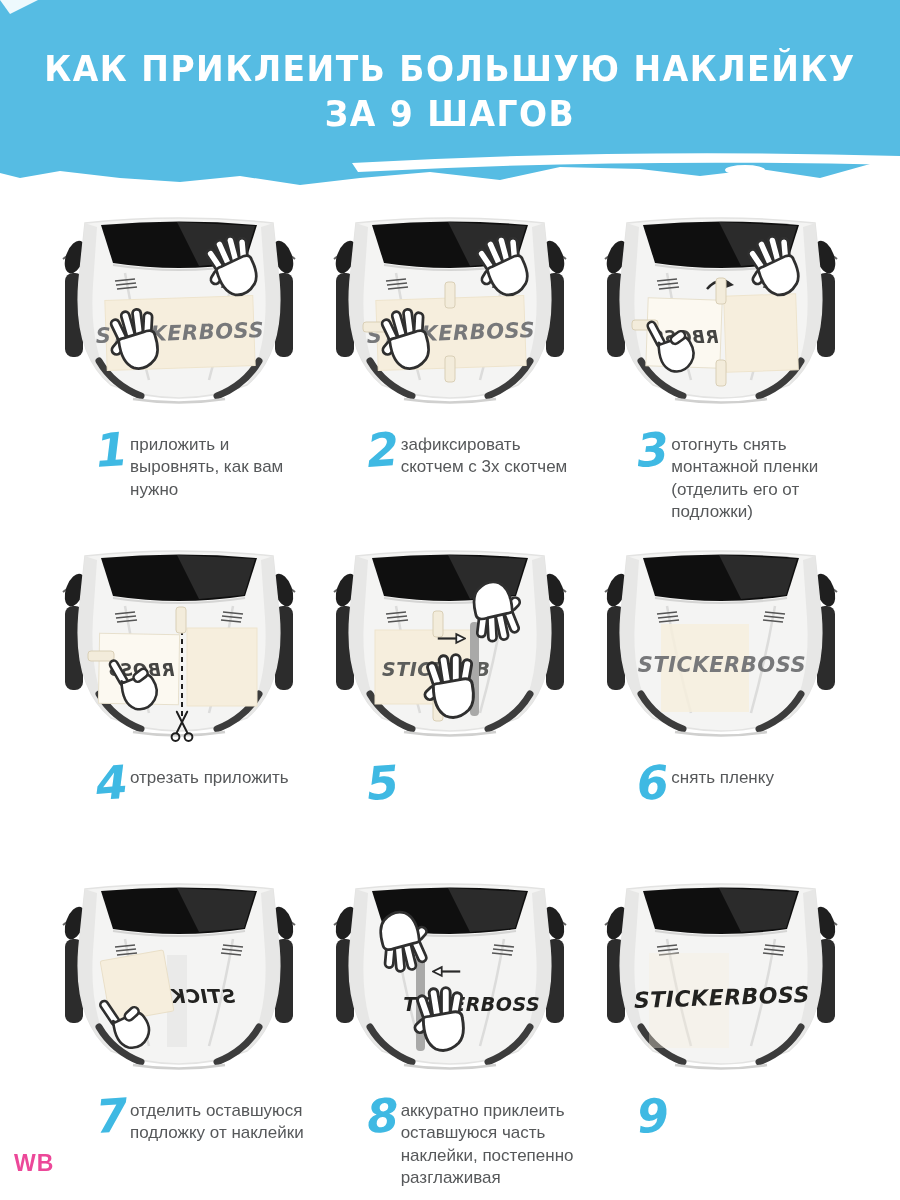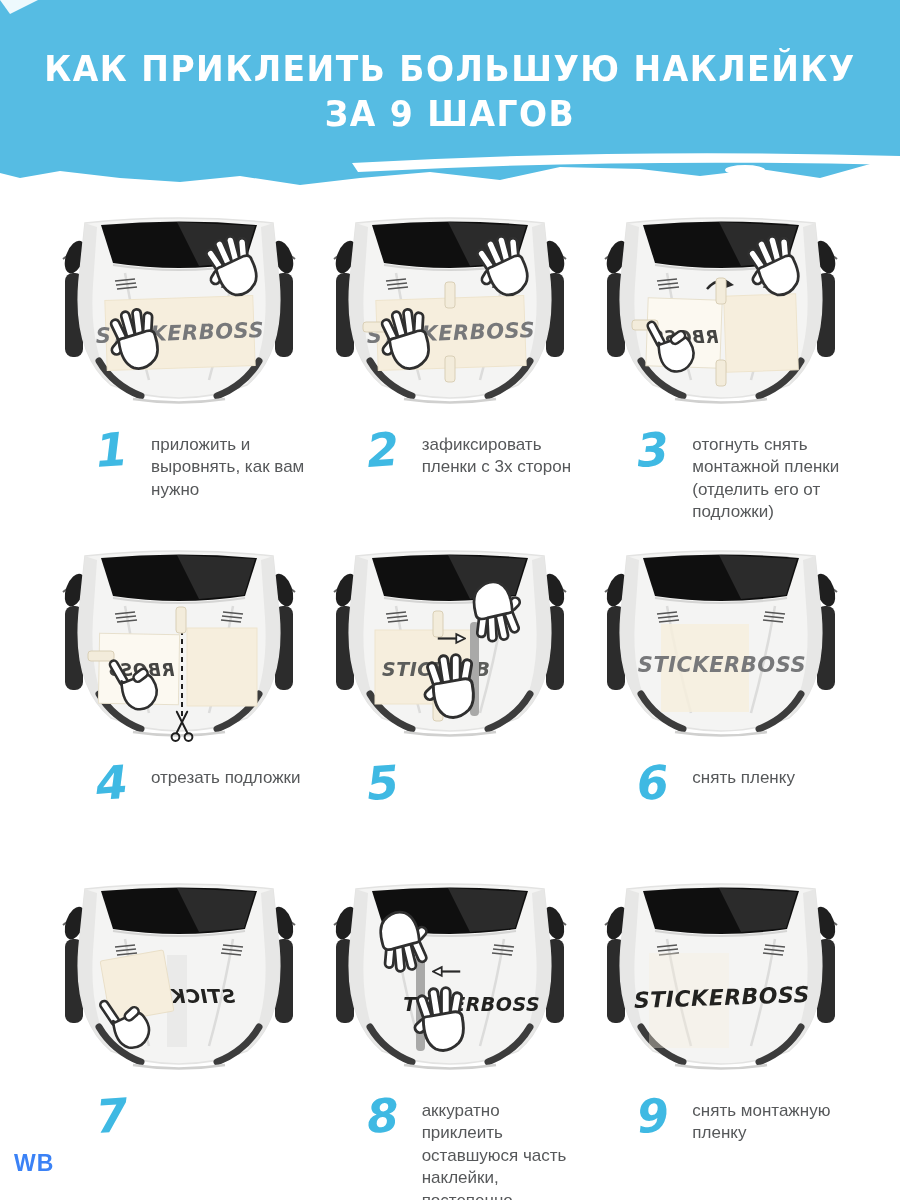--- a/index.html
+++ b/index.html
@@ -24,31 +24,31 @@
   }
   .cell { height:333px; }
   .car { display:block; width:260px; height:200px; margin:0 auto; }
   .caption { display:flex; align-items:flex-start; margin-top:14px; padding-left:50px; }
   .num {
     width:36px; flex:0 0 36px; text-align:center; color:#3fb9e3;
     font-family:"DejaVu Sans", sans-serif; font-weight:bold; font-style:italic;
     font-size:46px; line-height:0.85; transform:rotate(-4deg); margin-top:2px;
   }
   .txt {
-    margin-left:21px; max-width:178px; color:#56585a;
+    margin-left:0; max-width:178px; color:#56585a;
     font-size:17px; line-height:1.32; padding-top:5px;
   }
   
   .stx { font-family:"DejaVu Sans", sans-serif; font-weight:bold; font-style:italic; letter-spacing:0.5px; }
   .t-gray { fill:#77787a; }
   .t-mid  { fill:#5c5d5b; }
   .t-dark { fill:#454543; }
   .t-ink  { fill:#222220; }
   .watermark {
-    position:absolute; left:14px; top:1150px; color:#3b82f6;
+    position:absolute; left:14px; top:1150px; color:#ec4899;
     font-size:23px; font-weight:bold; letter-spacing:1px;
   }
 </style>
 </head>
 <body>
 
 <svg width="0" height="0" style="position:absolute" aria-hidden="true">
   <defs>
     <symbol id="car-base" viewBox="0 0 260 200">
       <line x1="14" y1="44" x2="38" y2="26" stroke="#666" stroke-width="2"></line>
@@ -155,21 +155,21 @@
       <rect x="57" y="83" width="148" height="70" fill="#f6eedd" stroke="#eee4cd" transform="rotate(-2 131 118)"></rect>
       <text x="131" y="125" text-anchor="middle" class="stx t-gray" font-size="21" transform="rotate(-2 131 118)">STICKERBOSS</text>
       <use href="#tape-v" width="12" height="28" transform="translate(124,66)"></use>
       <use href="#tape-v" width="12" height="28" transform="translate(124,140)"></use>
       <use href="#tape-h" width="28" height="12" transform="translate(42,106)"></use>
       <use href="#hand" width="56" height="66" transform="translate(146,30) rotate(-20)"></use>
       <use href="#hand" width="56" height="66" transform="translate(52,98) rotate(-12)"></use>
     </svg>
     <div class="caption">
       <div class="num">2</div>
-      <div class="txt">зафиксировать пленки с 3х сторон</div>
+      <div class="txt">зафиксировать скотчем с 3х скотчем</div>
     </div>
   </div>
 
   <div class="cell">
     <svg class="car" viewBox="0 0 260 200">
       <use href="#car-base"></use>
       <rect x="134" y="80" width="72" height="76" fill="#f6eedd" stroke="#eee4cd" transform="rotate(-2 170 118)"></rect>
       <rect x="56" y="84" width="74" height="68" fill="#fcf9f1" stroke="#e7e0cd" transform="rotate(2 93 118)"></rect>
       <g transform="translate(94,128)">
         <text x="0" y="0" text-anchor="middle" class="stx t-dark" font-size="17" transform="scale(-1,1)">RBOSS</text>
@@ -197,21 +197,21 @@
         <text x="0" y="0" text-anchor="middle" class="stx t-dark" font-size="17" transform="scale(-1,1)">RBOSS</text>
       </g>
       <line x1="133" y1="64" x2="133" y2="168" stroke="#1e1e1e" stroke-width="2" stroke-dasharray="5 4"></line>
       <use href="#scissors" width="26" height="36" transform="translate(120,160)"></use>
       <use href="#tape-v" width="12" height="28" transform="translate(126,58)"></use>
       <use href="#tape-h" width="28" height="12" transform="translate(38,102)"></use>
       <use href="#hand-point" width="52" height="62" transform="translate(56,110) rotate(-10)"></use>
     </svg>
     <div class="caption">
       <div class="num">4</div>
-      <div class="txt">отрезать подложки</div>
+      <div class="txt">отрезать приложить</div>
     </div>
   </div>
 
   <div class="cell">
     <svg class="car" viewBox="0 0 260 200">
       <use href="#car-base"></use>
       <rect x="55" y="82" width="96" height="74" fill="#f6eedd" stroke="#eee4cd"></rect>
       <text x="62" y="128" text-anchor="start" class="stx t-mid" font-size="19">STICKERB</text>
       <g transform="translate(143,127)">
         <text x="0" y="0" text-anchor="middle" class="stx t-mid" font-size="17" transform="scale(-1,1)">S</text>
@@ -245,20 +245,21 @@
       <use href="#car-base"></use>
       <rect x="118" y="74" width="20" height="92" fill="#e9e9e8" opacity="0.9"></rect>
       <g transform="translate(147,122)">
         <text x="0" y="0" text-anchor="middle" class="stx t-ink" font-size="19" transform="scale(-1,1)">STICKE</text>
       </g>
       <rect x="56" y="74" width="64" height="62" rx="2" fill="#f6eedd" stroke="#e9dfc8" transform="rotate(-10 88 105)"></rect>
       <use href="#hand-point" width="52" height="62" transform="translate(46,118) rotate(-14)"></use>
     </svg>
     <div class="caption">
       <div class="num">7</div>
+      <div class="txt">отделить оставшуюся подложку от наклейки</div>
     </div>
   </div>
 
   <div class="cell">
     <svg class="car" viewBox="0 0 260 200">
       <use href="#car-base"></use>
       <rect x="96" y="70" width="9" height="100" rx="4" fill="#a9a9a8"></rect>
       <text x="90" y="130" text-anchor="middle" class="stx t-ink" font-size="19">T</text>
       <g transform="translate(110,129)">
         <text x="0" y="0" text-anchor="middle" class="stx t-ink" font-size="17" transform="scale(-1,1)">S</text>
@@ -275,19 +276,18 @@
   </div>
 
   <div class="cell">
     <svg class="car" viewBox="0 0 260 200">
       <use href="#car-base"></use>
       <rect x="58" y="72" width="80" height="95" fill="#f6eedd" opacity="0.35"></rect>
       <text x="131" y="124" text-anchor="middle" class="stx t-ink" font-size="22" letter-spacing="1" transform="rotate(-2 131 118)">STICKERBOSS</text>
     </svg>
     <div class="caption">
       <div class="num">9</div>
-      <div class="txt">снять монтажную пленку</div>
     </div>
   </div>
 
 </div>
 
 <div class="watermark">WB</div>
 
 </body></html>

